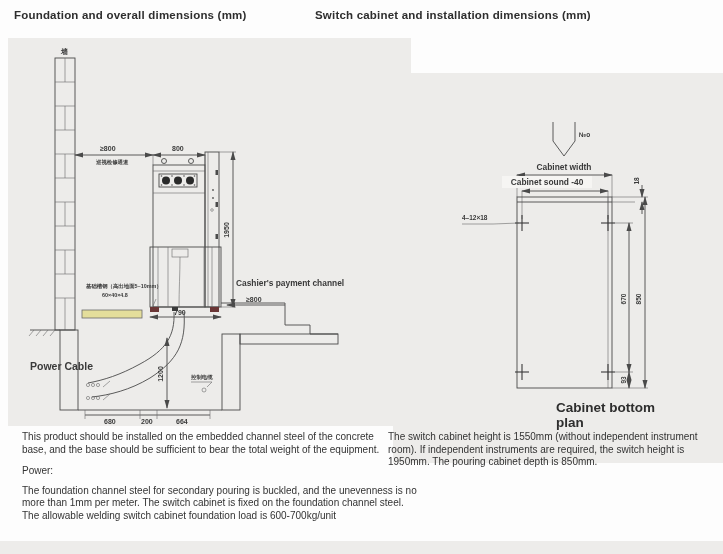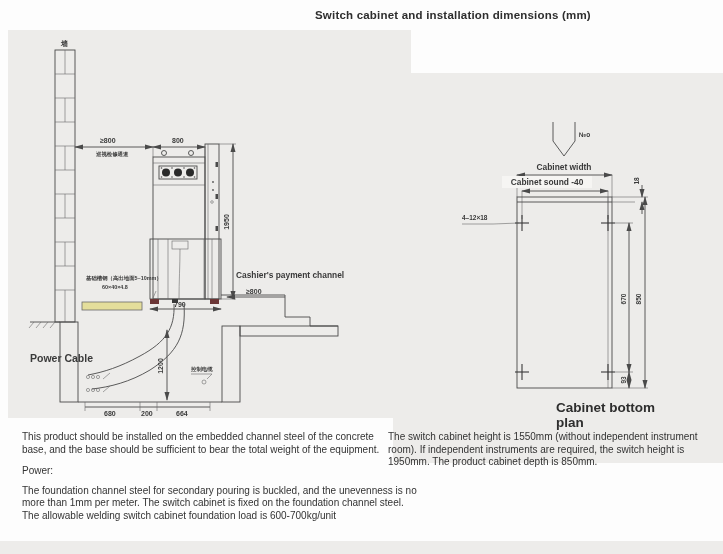--- a/index.html
+++ b/index.html
@@ -2,21 +2,21 @@
 <html><head>
 <meta charset="utf-8">
 <style>
   * { margin:0; padding:0; box-sizing:border-box; }
   html,body { width:723px; height:554px; background:#fdfdfd; font-family:"Liberation Sans",sans-serif; overflow:hidden; position:relative; }
   .page { position:absolute; inset:0; }
   .title { position:absolute; font-size:11.5px; font-weight:700; color:#2e2e2e; letter-spacing:.2px; }
   .title-left { left:14px; top:9px; }
   .title-right { left:315px; top:9px; }
   .panel { position:absolute; background:#edecea; }
-  .panel-left { left:8px; top:30px; width:403px; height:388px; }
+  .panel-left { left:8px; top:38px; width:403px; height:388px; }
   .panel-right { left:393px; top:38px; width:330px; height:390px;margin-top:35px; }
   .notes { position:absolute; color:#333; font-size:10px; font-weight:400; line-height:12.5px; }
   .notes-left { left:22px; top:431px; width:358px; }
   .notes-left .para2 { width:398px; }
   .note-label { margin-top:9px; margin-bottom:7px; }
   .notes-right { left:388px; top:431px; width:332px; }
   .bottom-strip { position:absolute; left:0; right:0; top:541px; height:13px; background:#edecea; }
   svg { display:block; }
   svg text { fill:#3a3a3a; font-family:"Liberation Sans",sans-serif; font-weight:600; }
   .dim { font-size:7px; }
@@ -25,20 +25,21 @@
   .lbl { font-size:8.4px; }
   .cap { font-size:13.5px; font-weight:700; fill:#2e2e2e; }
   .ln { stroke:#4a4a4a; stroke-width:0.9; fill:none; }
   .thin { stroke:#6a6a6a; stroke-width:0.6; fill:none; }
 </style>
 </head>
 <body>
 
 <div class="page">
 
+  <div class="title title-left">Foundation and overall dimensions (mm)</div>
   <div class="title title-right">Switch cabinet and installation dimensions (mm)</div>
 
   <div class="panel panel-left">
     <svg width="352" height="388" viewBox="0 0 352 388">
       <defs>
         <marker id="ar1" markerWidth="9" markerHeight="7" refX="8" refY="3.5" orient="auto-start-reverse" markerUnits="userSpaceOnUse">
           <path d="M9,3.5 L0,1 L0,6 Z" fill="#4a4a4a"></path>
         </marker>
         <pattern id="hatchL" width="5" height="5" patternTransform="rotate(45)" patternUnits="userSpaceOnUse">
           <line x1="0" y1="0" x2="0" y2="5" stroke="#909090" stroke-width="1"></line>
@@ -288,17 +289,17 @@
       <text x="163" y="354" class="cap">plan</text>
     </svg>
   </div>
 
   <div class="notes notes-left">
     <div class="para1">This product should be installed on the embedded channel steel of the concrete base, and the base should be sufficient to bear the total weight of the equipment.</div>
     <div class="note-label">Power:</div>
     <div class="para2">The foundation channel steel for secondary pouring is buckled, and the unevenness is no more than 1mm per meter. The switch cabinet is fixed on the foundation channel steel. The allowable welding switch cabinet foundation load is 600-700kg/unit</div>
   </div>
   <div class="notes notes-right">
-    <div>The switch cabinet height is 1550mm (without independent instrument room). If independent instruments are required, the switch height is 1950mm. The product cabinet depth is 850mm.</div>
+    <div>The switch cabinet height is 1550mm (without independent instrument room). If independent instruments are required, the switch height is 1950mm. The pouring cabinet depth is 850mm.</div>
   </div>
 
   <div class="bottom-strip"></div>
 </div>
 
 </body></html>

